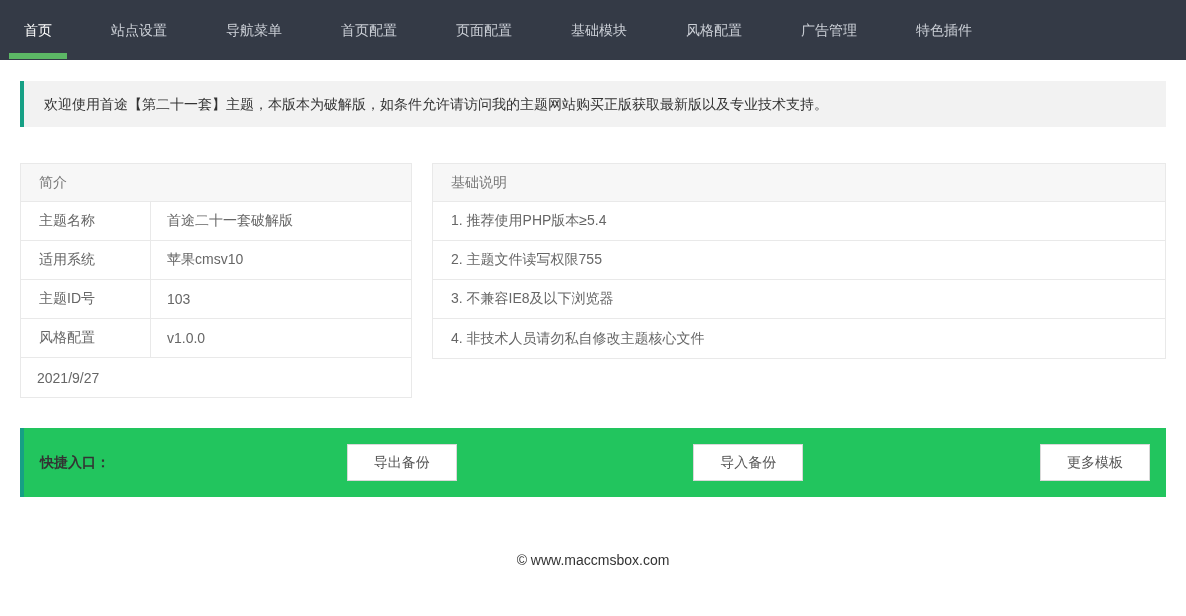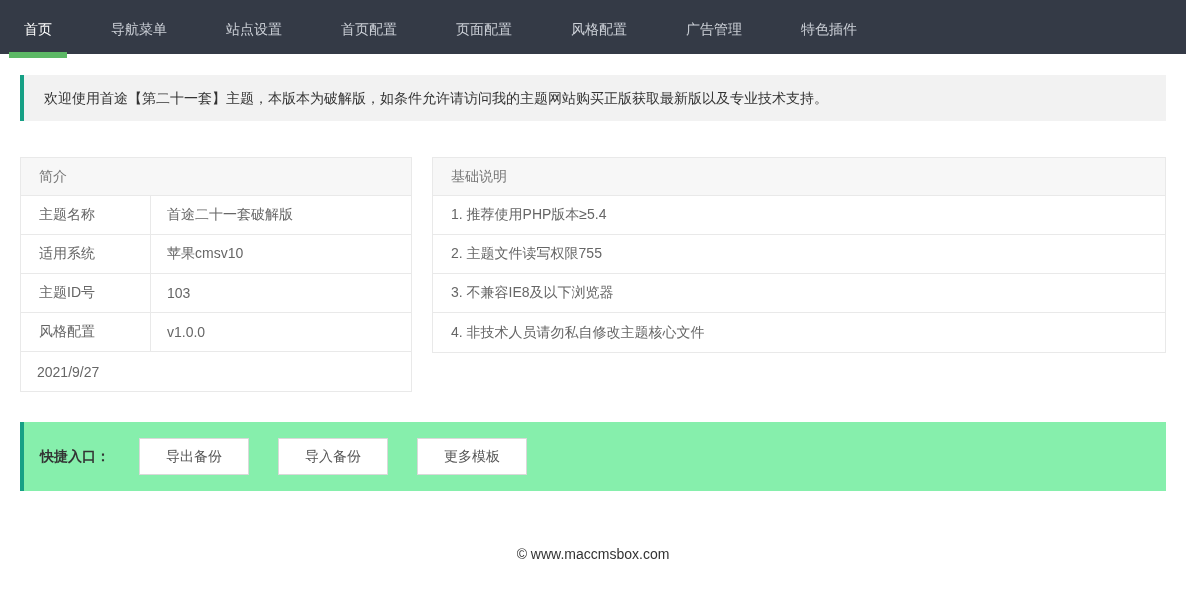--- a/index.html
+++ b/index.html
@@ -10,22 +10,22 @@
   }
   *{margin:0;padding:0;box-sizing:border-box;}
   html,body{background:#ffffff;}
   body{
     width:1186px;height:616px;overflow:hidden;
     font-family:"Liberation Sans","DejaVu Sans",sans-serif;
     font-size:14px;color:#333;
   }
   
   .topnav{
-    height:54px;background:var(--nav-bg);
-    display:flex;align-items:flex-start;
+    height:60px;background:var(--nav-bg);
+    display:flex;align-items:center;
     padding-left:9px;
   }
   .topnav .nav-item{
     list-style:none;display:block;
     padding:0 15px;line-height:58px;
     color:#ccd0d7;font-size:14px;cursor:pointer;
     position:relative;white-space:nowrap;
     margin-right:29px;
   }
   .topnav .nav-item.active{
@@ -71,48 +71,49 @@
   .notes-panel{flex:1;}
   .note-row{
     height:39px;display:flex;align-items:center;
     padding-left:18px;color:#666;
     border-bottom:1px solid var(--border);
   }
   .note-row:last-child{border-bottom:none;}
   
   .quick{
     margin:30px 20px 0 20px;
-    background:#86efac;
+    background:#22c55e;
     border-left:4px solid var(--accent-teal);
     padding:16px;
-    display:flex;align-items:center;gap:29px;
+    display:flex;align-items:center;gap:29px;justify-content:space-between;
   }
   .quick-label{font-weight:bold;color:#333;font-size:14px;}
   .quick-btn{
     background:#ffffff;border:1px solid #d9d9d9;
     color:#555;font-size:14px;
     padding:0 26px;height:37px;line-height:35px;
     cursor:pointer;
     font-family:"Liberation Sans","DejaVu Sans",sans-serif;
   }
   
   .footer{
     margin-top:55px;text-align:center;
     color:#333;font-size:14px;
   }
 </style>
 </head>
 <body>
 
 <ul class="topnav">
   <li class="nav-item active">首页</li>
+  <li class="nav-item">站点设置</li>
   <li class="nav-item">导航菜单</li>
-  <li class="nav-item">站点设置</li>
   <li class="nav-item">首页配置</li>
   <li class="nav-item">页面配置</li>
+  <li class="nav-item">基础模块</li>
   <li class="nav-item">风格配置</li>
   <li class="nav-item">广告管理</li>
   <li class="nav-item">特色插件</li>
 </ul>
 
 <div class="welcome">欢迎使用首途【第二十一套】主题，本版本为破解版，如条件允许请访问我的主题网站购买正版获取最新版以及专业技术支持。</div>
 
 <div class="panels">
 
   <div class="panel intro-panel">

